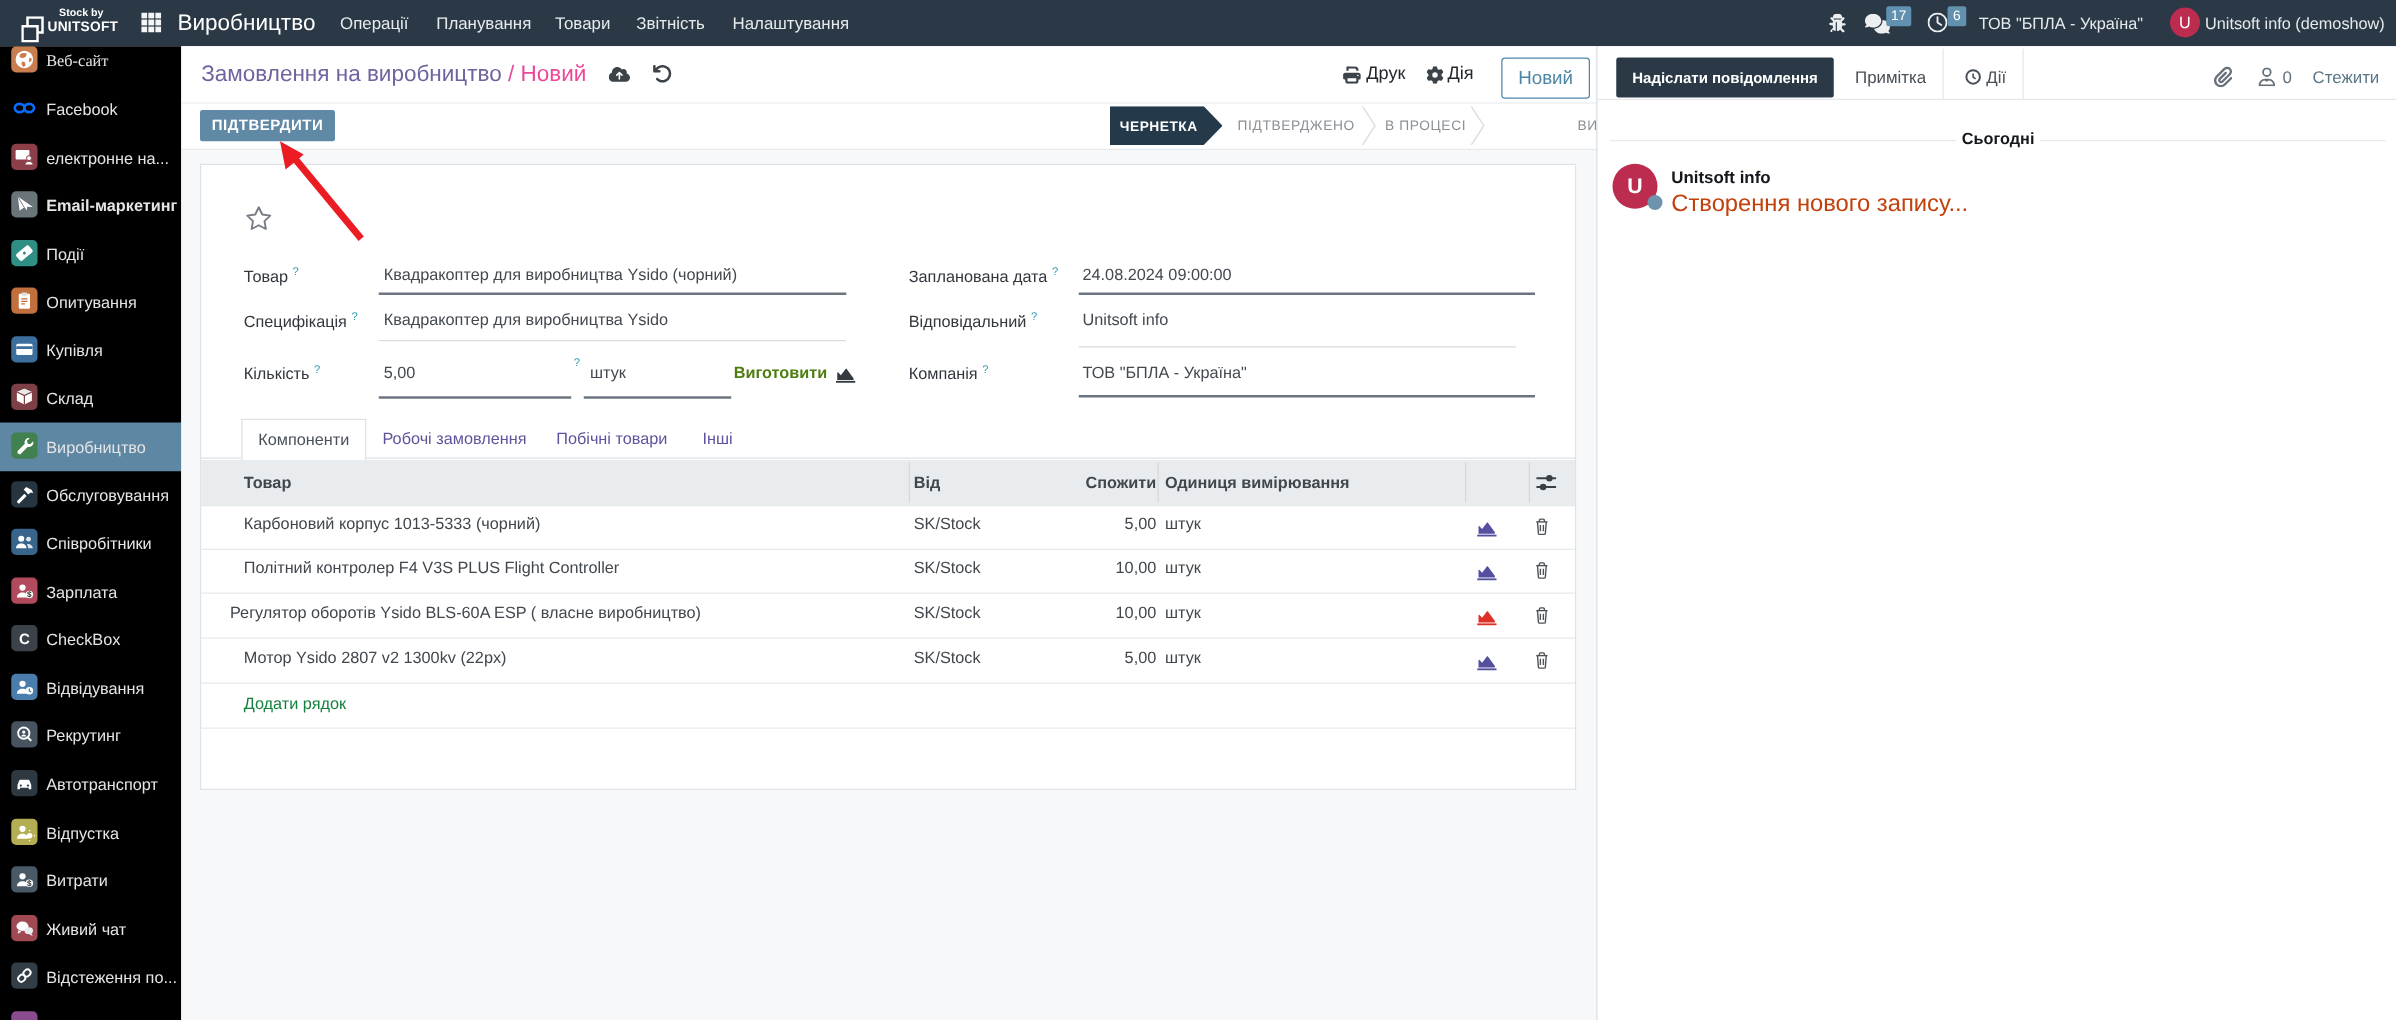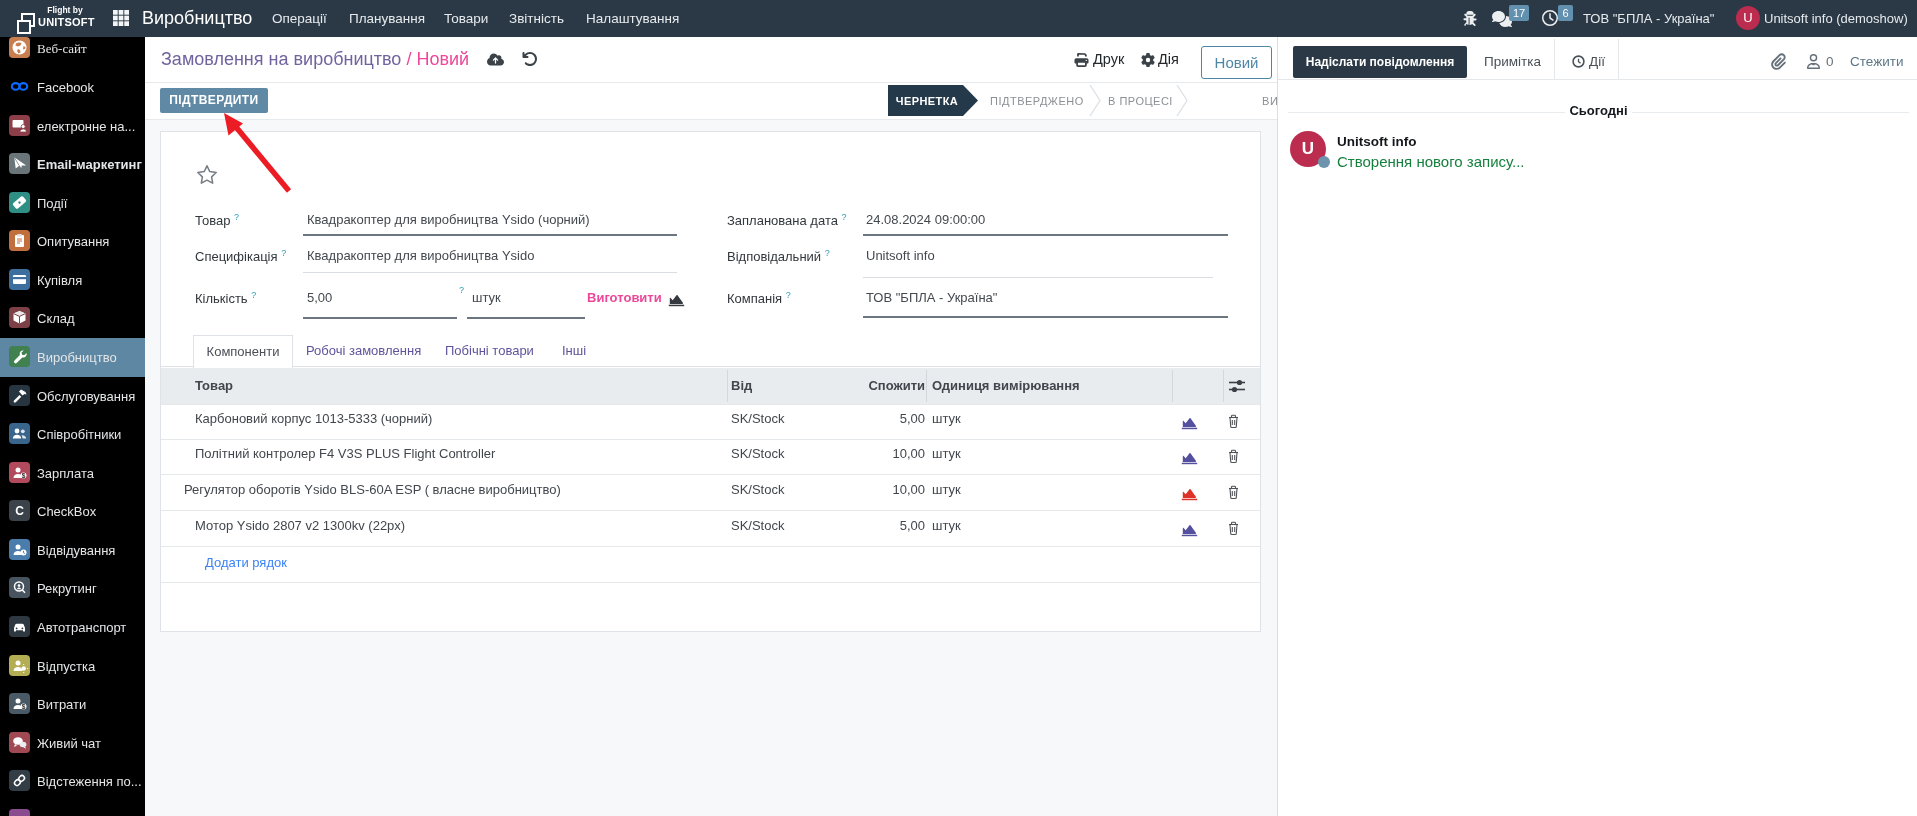--- a/index.html
+++ b/index.html
@@ -31,21 +31,21 @@
 .stp{position:absolute;top:0;height:37px;line-height:37px;font-size:11px;color:#8a9095;text-align:center;letter-spacing:0.5px;white-space:nowrap}
 
 #chat{position:absolute;left:1277px;top:37px;width:640px;height:779px;background:#fff;border-left:1px solid #d9dee3}
 </style></head>
 <body>
 <div id="nav">
  <svg class="abs" style="left:17px;top:13px" width="19" height="21" viewBox="0 0 19 21">
   <rect x="5" y="1" width="12" height="12" fill="none" stroke="#fff" stroke-width="2"></rect>
   <rect x="1" y="8" width="12" height="12" fill="#2b3946" stroke="#fff" stroke-width="2"></rect>
  </svg>
- <div class="abs" style="left:38px;top:5px;width:54px;text-align:center;font-size:8.5px;font-weight:bold;color:#fff">Flight by</div>
+ <div class="abs" style="left:38px;top:5px;width:54px;text-align:center;font-size:8.5px;font-weight:bold;color:#fff">Stock by</div>
  <div class="abs" style="left:38px;top:16px;width:54px;text-align:center;font-size:11px;font-weight:bold;color:#fff;letter-spacing:0.2px">UNITSOFT</div>
  <svg class="abs" style="left:113px;top:10px" width="16" height="16" viewBox="0 0 17 17">
   <g fill="#f3f5f6">
    <rect x="0" y="0" width="5" height="5"></rect>
         <rect x="6" y="0" width="5" height="5"></rect>
         <rect x="12" y="0" width="5" height="5"></rect>
    <rect x="0" y="6" width="5" height="5"></rect>
         <rect x="6" y="6" width="5" height="5"></rect>
         <rect x="12" y="6" width="5" height="5"></rect>
    <rect x="0" y="12" width="5" height="5"></rect>
@@ -292,21 +292,21 @@
  <div class="uld" style="left:142px;top:102px;width:374px"></div>
  <div class="lab" style="left:34px;top:116px">Специфікація <sup>?</sup></div>
  <div class="val" style="left:146px;top:116px">Квадракоптер для виробництва Ysido</div>
  <div class="ul" style="left:142px;top:140px;width:374px"></div>
  <div class="lab" style="left:34px;top:158px">Кількість <sup>?</sup></div>
  <div class="val" style="left:146px;top:158px">5,00</div>
  <div class="uld" style="left:142px;top:185px;width:154px"></div>
  <div class="lab" style="left:298px;top:153px"><sup>?</sup></div>
  <div class="val" style="left:311px;top:158px">штук</div>
  <div class="uld" style="left:306px;top:185px;width:118px"></div>
- <div class="lab" style="left:426px;top:158px;font-weight:bold;color:#ec4899">Виготовити</div>
+ <div class="lab" style="left:426px;top:158px;font-weight:bold;color:#4d7c0f">Виготовити</div>
  <svg class="chart" style="left:507px;top:160px">
       <use href="#achart" fill="#343a40"></use>
     </svg>
  <div class="lab" style="left:566px;top:80px">Запланована дата <sup>?</sup></div>
  <div class="val" style="left:705px;top:80px">24.08.2024 09:00:00</div>
  <div class="uld" style="left:702px;top:102px;width:365px"></div>
  <div class="lab" style="left:566px;top:116px">Відповідальний <sup>?</sup></div>
  <div class="val" style="left:705px;top:116px">Unitsoft info</div>
  <div class="ul" style="left:702px;top:145px;width:350px"></div>
  <div class="lab" style="left:566px;top:158px">Компанія <sup>?</sup></div>
@@ -350,21 +350,21 @@
  <div class="cell" style="left:660px;top:314px;width:104px;text-align:right">10,00</div>
  <div class="cell" style="left:771px;top:314px">штук</div>
  <div class="cell" style="left:23px;top:350px">Регулятор оборотів Ysido BLS-60A ESP ( власне виробництво)</div>
  <div class="cell" style="left:570px;top:350px">SK/Stock</div>
  <div class="cell" style="left:660px;top:350px;width:104px;text-align:right">10,00</div>
  <div class="cell" style="left:771px;top:350px">штук</div>
  <div class="cell" style="left:34px;top:386px">Мотор Ysido 2807 v2 1300kv (22px)</div>
  <div class="cell" style="left:570px;top:386px">SK/Stock</div>
  <div class="cell" style="left:660px;top:386px;width:104px;text-align:right">5,00</div>
  <div class="cell" style="left:771px;top:386px">штук</div>
- <div class="cell" style="left:44px;top:423px;color:#3b82f6">Додати рядок</div>
+ <div class="cell" style="left:34px;top:423px;color:#15803d">Додати рядок</div>
  <svg class="chart" style="left:1020px;top:283px">
       <use href="#achart" fill="#554fa0"></use>
     </svg>
  <svg class="chart" style="left:1020px;top:318px">
       <use href="#achart" fill="#554fa0"></use>
     </svg>
  <svg class="chart" style="left:1020px;top:354px">
       <use href="#achart" fill="#de3228"></use>
     </svg>
  <svg class="chart" style="left:1020px;top:390px">
@@ -418,14 +418,14 @@
       <path fill="#66707a" d="M224 256a128 128 0 1 0 0-256 128 128 0 1 0 0 256zm-45.7 48C79.8 304 0 383.8 0 482.3C0 498.7 13.3 512 29.7 512H418.3c16.4 0 29.7-13.3 29.7-29.7C448 383.8 368.2 304 269.7 304H178.3zM224 48a80 80 0 1 1 0 160 80 80 0 1 1 0-160zM49.3 464c9-60.2 61-106.4 123.7-107.9c16.2 19.4 37.6 32 51 32s34.8-12.6 51-32c62.7 1.5 114.7 47.7 123.7 107.9H49.3z"></path>
     </svg>
  <div class="abs" style="left:548px;top:10px;height:30px;line-height:30px;font-size:13.5px;color:#66707a">0</div>
  <div class="abs" style="left:572px;top:10px;height:30px;line-height:30px;font-size:13.5px;color:#5b7687">Стежити</div>
  <div class="abs" style="left:10px;top:75px;width:277px;border-bottom:1px solid #e8ebee"></div>
  <div class="abs" style="left:354px;top:75px;width:277px;border-bottom:1px solid #e8ebee"></div>
  <div class="abs" style="left:287px;top:66px;width:67px;text-align:center;font-size:13px;font-weight:bold;color:#14181c">Сьогодні</div>
  <div class="abs" style="left:12px;top:94px;width:36px;height:36px;border-radius:50%;background:#bb2c4f;text-align:center;line-height:36px;font-size:17px;font-weight:bold;color:#fff">U</div>
  <div class="abs" style="left:40px;top:119px;width:12px;height:12px;border-radius:50%;background:#6e94ad"></div>
  <div class="abs" style="left:59px;top:97px;font-size:13.5px;font-weight:bold;color:#14181c">Unitsoft info</div>
- <div class="abs" style="left:59px;top:116px;font-size:15px;color:#15803d">Створення нового запису...</div>
+ <div class="abs" style="left:59px;top:116px;font-size:19px;color:#c2410c">Створення нового запису...</div>
 </div>
 
 </body></html>

